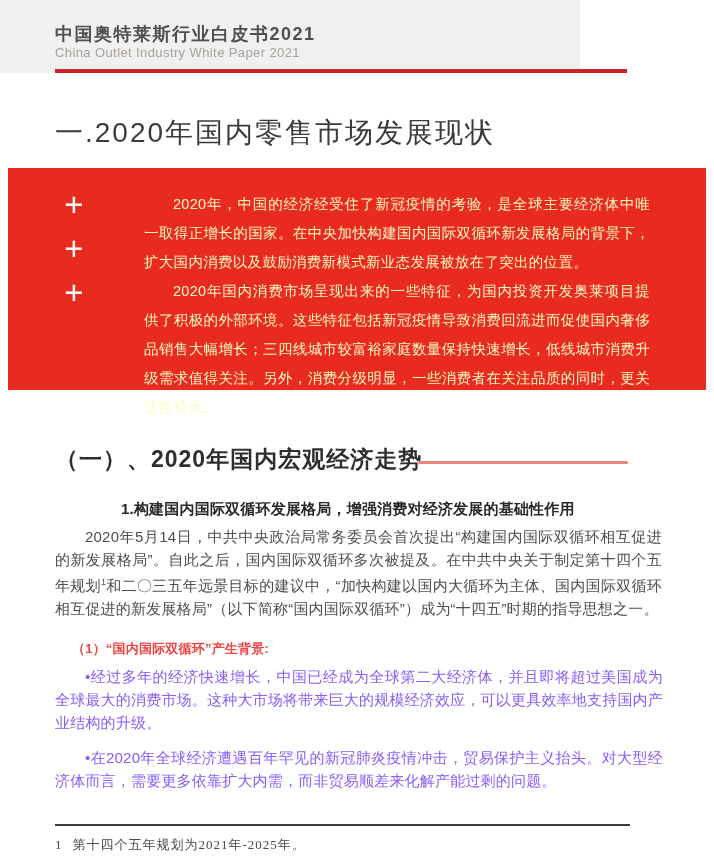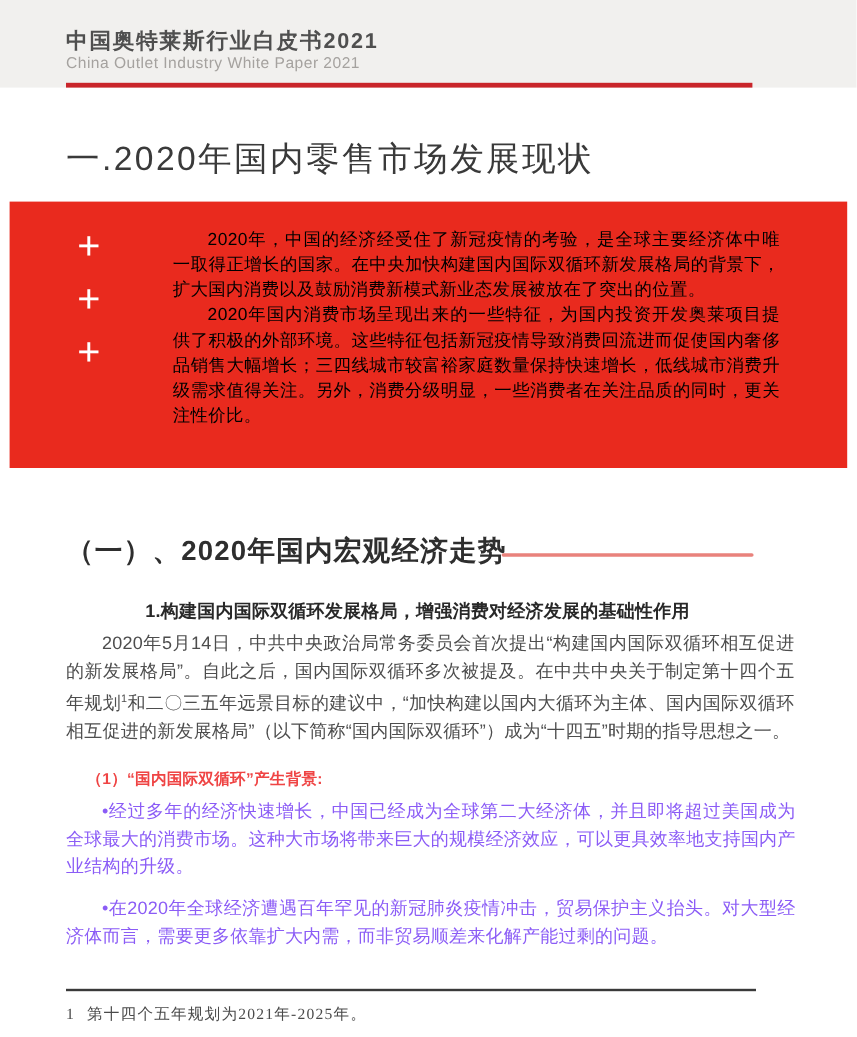--- a/index.html
+++ b/index.html
@@ -5,21 +5,21 @@
   * { margin:0; padding:0; box-sizing:border-box; }
   html,body { background:#ffffff; }
   body { font-family:"Liberation Sans","DejaVu Sans",sans-serif; }
   .page {
     position:relative; width:714px; height:864px; margin:0 auto;
     background:#ffffff; overflow:hidden;
   }
 
   
   .header {
-    position:absolute; top:0; left:0; width:714px; height:73px;
+    position:absolute; top:0; left:0; width:580px; height:73px;
     background:#f1f0ee;
   }
   .header-title {
     position:absolute; left:55px; top:22px;
     font-size:18px; font-weight:bold; color:#4f4f4f; letter-spacing:1.5px;
   }
   .header-subtitle {
     position:absolute; left:55px; top:45px;
     font-size:13px; color:#a5a29f; letter-spacing:0.4px;
   }
@@ -44,21 +44,21 @@
     color:#ffffff; font-size:33px; font-weight:300; line-height:36px;
     text-align:center;
   }
   .plus-1 { top:19px; }
   .plus-2 { top:63px; }
   .plus-3 { top:107px; }
   .box-text {
     position:absolute; left:136px; top:22px; width:506px;
   }
   .box-text p {
-    font-size:14.5px; line-height:21px; color:#000000;
+    font-size:14.5px; line-height:29px; color:#fef9c3;
     text-align:justify; text-indent:2em; letter-spacing:0.3px;
   }
 
   
   .section-heading {
     position:absolute; left:55px; top:444px;
     font-size:23px; font-weight:bold; color:#2e2e2e; letter-spacing:1px;
   }
   .section-rule {
     position:absolute; left:418px; top:461px; width:210px; height:3px;

